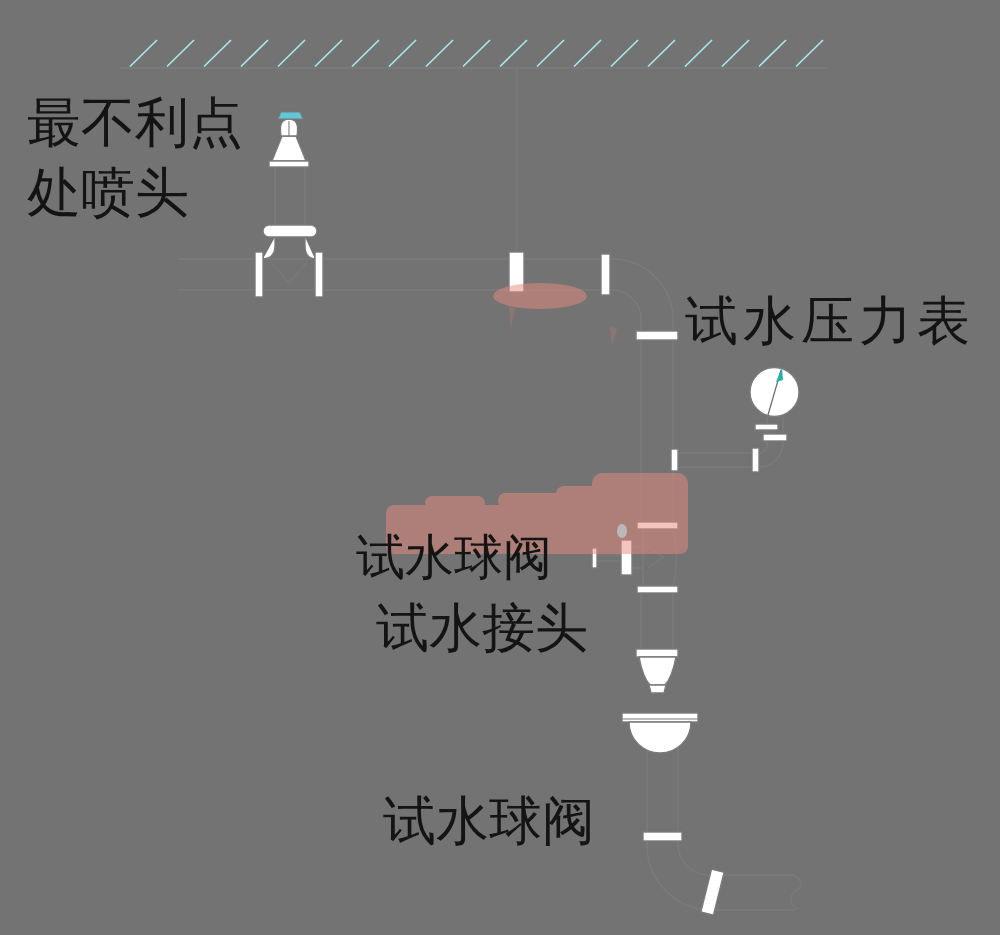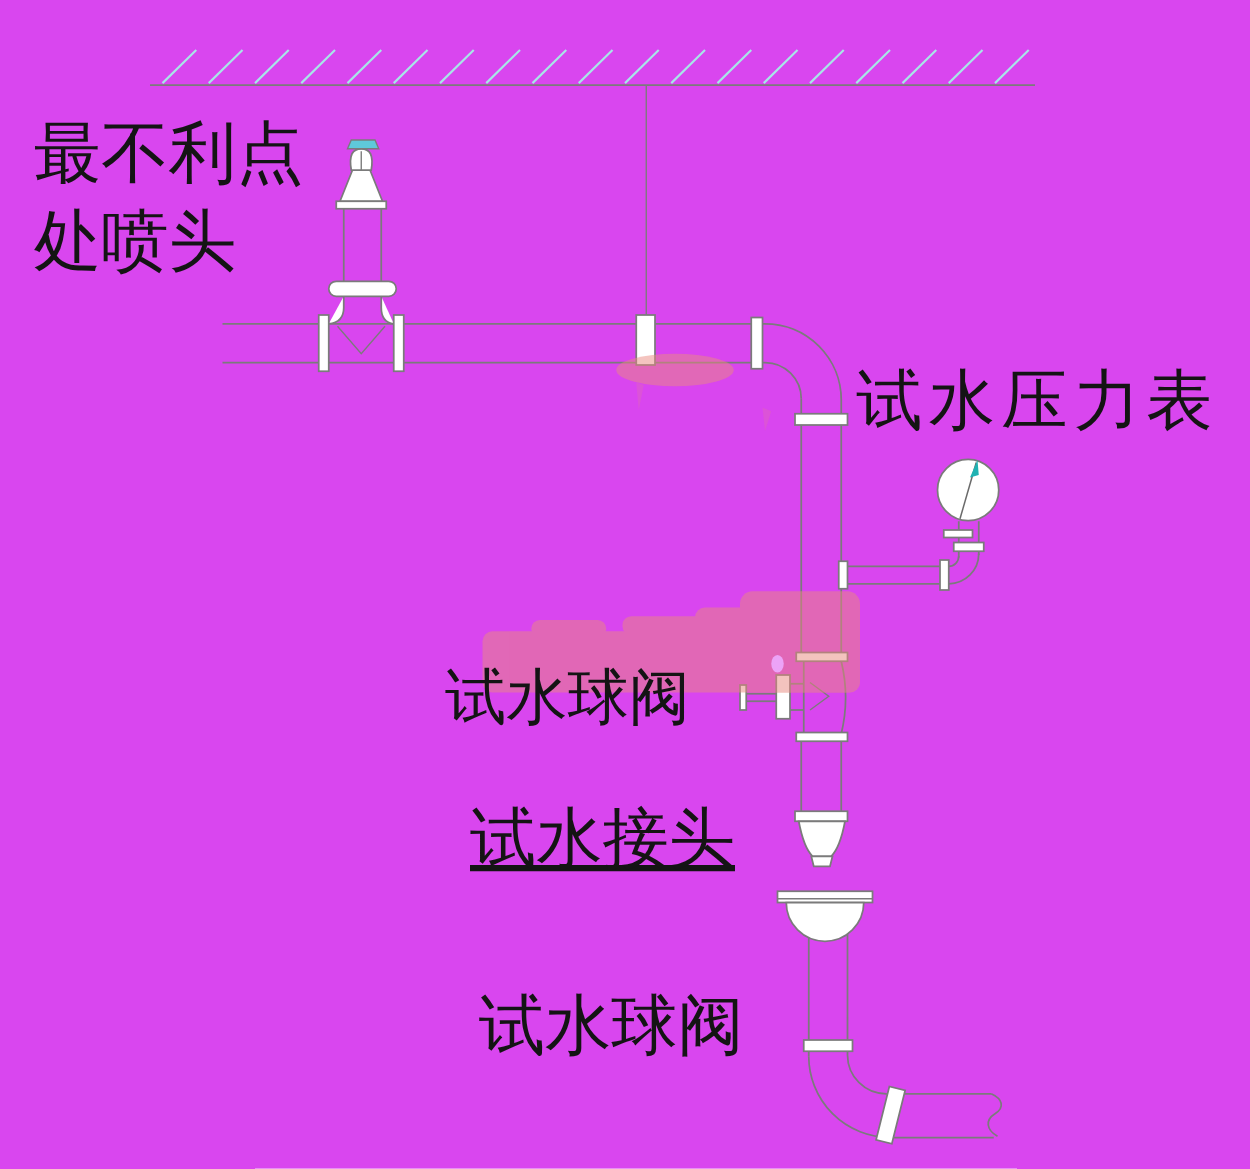--- a/index.html
+++ b/index.html
@@ -1,34 +1,34 @@
 <!DOCTYPE html>
 <html style="--line: #7b7b7b; --text: #141414; --hatch: #a8e6e8; --deflector: #5fc9da; --needle: #20b2b2; --wm: #e9897f;"><head>
 <meta charset="utf-8">
 <style>
   html,body{margin:0;padding:0;background:#ffffff;}
   #canvas{
     position:relative;
     width:1000px;height:935px;
-    background:#d946ef;
+    background:#737373;
     overflow:hidden;
     font-family:"Liberation Serif","DejaVu Serif",serif;
   }
   #drawing{position:absolute;left:0;top:0;}
   .lbl{
     position:absolute;
     color:var(--text,#141414);
     white-space:pre-line;
     line-height:1.18;
     user-select:none;
   }
   .lbl-sprinkler{left:27px;top:88px;font-size:54px;line-height:70px;}
   .lbl-gauge{left:685px;top:290px;font-size:53px;letter-spacing:5px;}
   .lbl-valve{left:356px;top:529px;font-size:49px;}
-  .lbl-connector{left:376px;top:641px;font-size:53px;text-decoration:underline;}
+  .lbl-connector{left:376px;top:597px;font-size:53px;}
   .lbl-funnel{left:383px;top:790px;font-size:53px;}
 
   
   .ln{stroke:var(--line,#7b7b7b);fill:none;stroke-width:1.4;}
   .thin{stroke:var(--line,#7b7b7b);fill:none;stroke-width:1.1;}
   .fit{stroke:var(--line,#7b7b7b);fill:#ffffff;stroke-width:1.4;}
   .hatch{stroke:var(--hatch,#a8e6e8);stroke-width:1.7;fill:none;}
   .deflector{fill:var(--deflector,#5fc9da);stroke:var(--line,#7b7b7b);stroke-width:1.1;}
   .needle{stroke:#6a6a6a;stroke-width:1.2;fill:none;}
   .needletip{fill:var(--needle,#20b2b2);stroke:none;}

